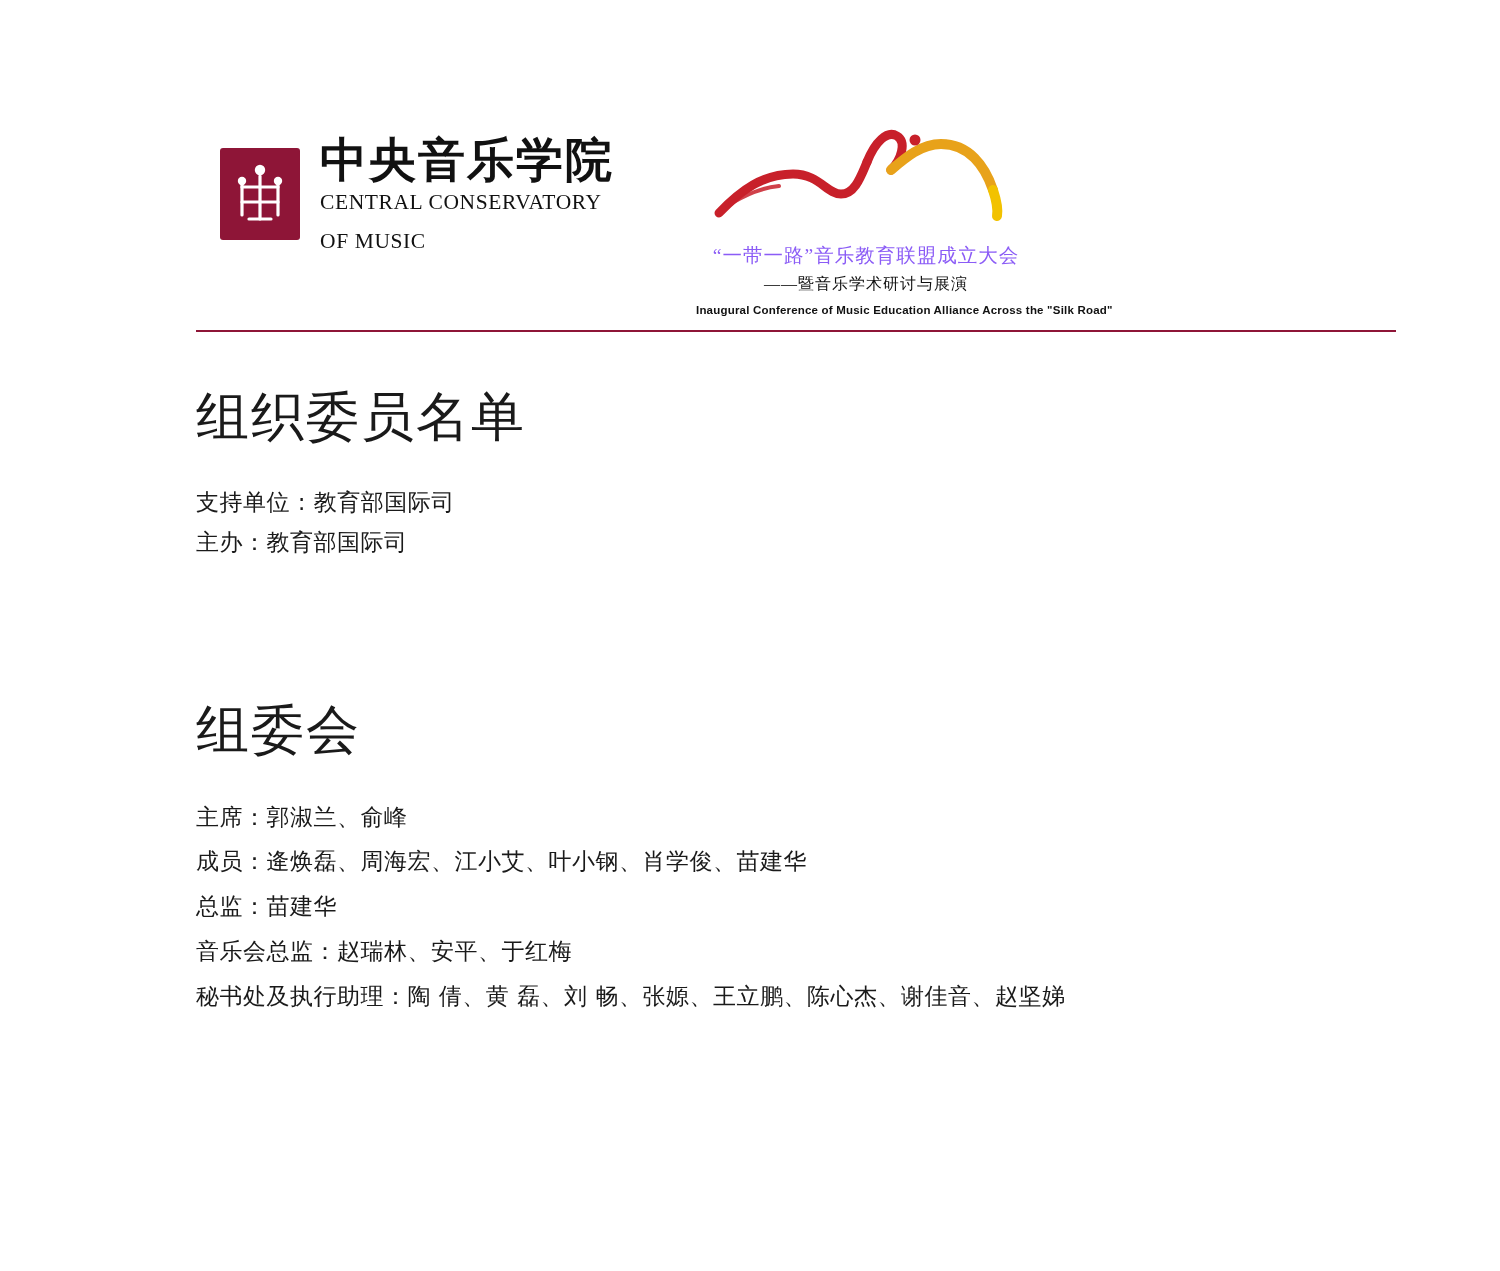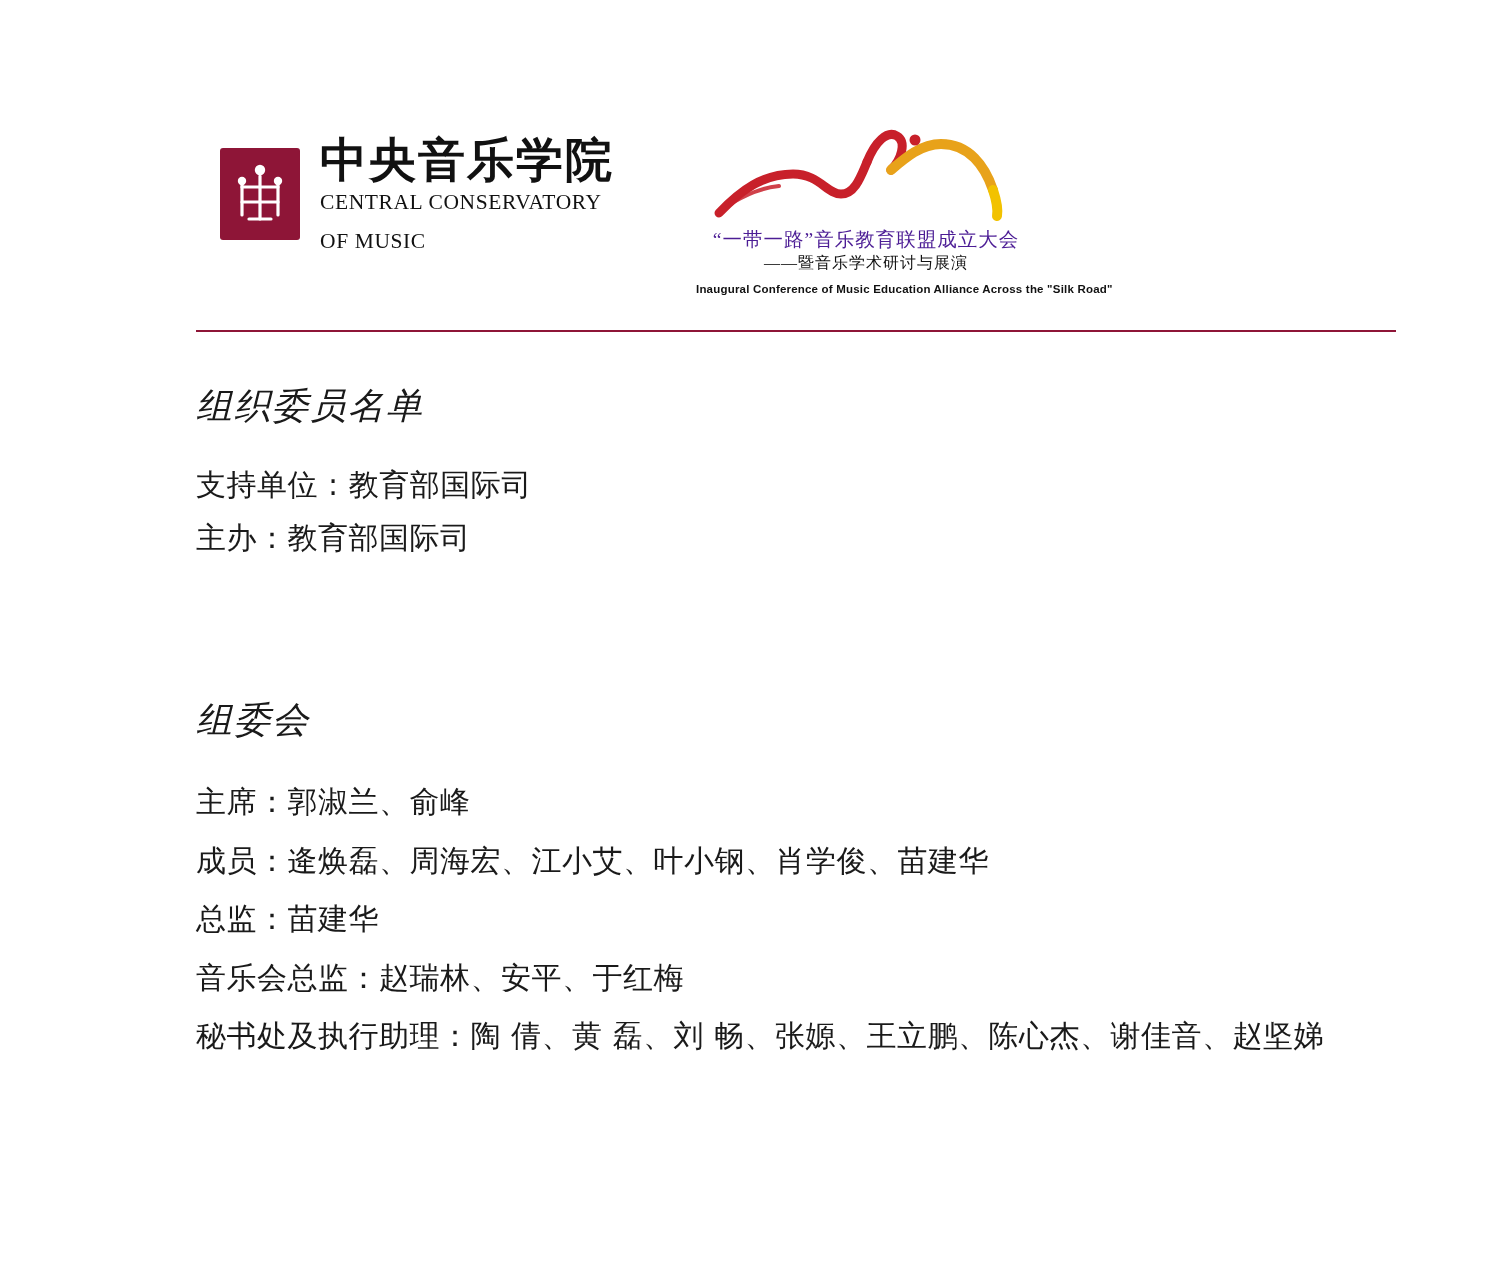--- a/index.html
+++ b/index.html
@@ -95,30 +95,31 @@
   }
   .emblem-art {
     height: 108px;
     position: relative;
   }
   .emblem-art svg { display: block; margin: 0 auto; }
 
   .emblem-cn {
     font-family: "Liberation Serif", serif;
     font-size: 19.5px;
-    color: #4c1d95;
+    color: #8b5cf6;
     letter-spacing: 1px;
-    margin-top: 0;
+    margin-top: 16px;
     white-space: nowrap;
   }
   .emblem-cn2 {
     font-family: "Liberation Serif", serif;
     font-size: 16px;
     color: #111;
     letter-spacing: 1px;
+    margin-top: 5px;
     white-space: nowrap;
   }
   .emblem-en {
     font-family: "Liberation Sans", sans-serif;
     font-size: 11.5px;
     font-weight: 700;
     color: #111;
     letter-spacing: 0.2px;
     margin-top: 9px;
     white-space: nowrap;
@@ -137,31 +138,30 @@
   
   .content {
     position: absolute;
     left: 196px;
     top: 382px;
     width: 1220px;
   }
 
   h1.section-title {
     font-family: "DejaVu Sans", sans-serif;
-    font-size: 36px;
+    font-size: 53px;
     font-weight: 400;
     color: #1a1a1a;
     margin: 0 0 28px 0;
     letter-spacing: 2px;
-    font-style: italic;
   }
 
   .line {
     font-family: "DejaVu Sans", sans-serif;
-    font-size: 30px;
+    font-size: 23px;
     font-weight: 400;
     color: #1a1a1a;
     line-height: 1.75;
     letter-spacing: 0.5px;
     white-space: nowrap;
   }
 
   .block-gap { height: 132px; }
 
   .section2 h1.section-title { }

